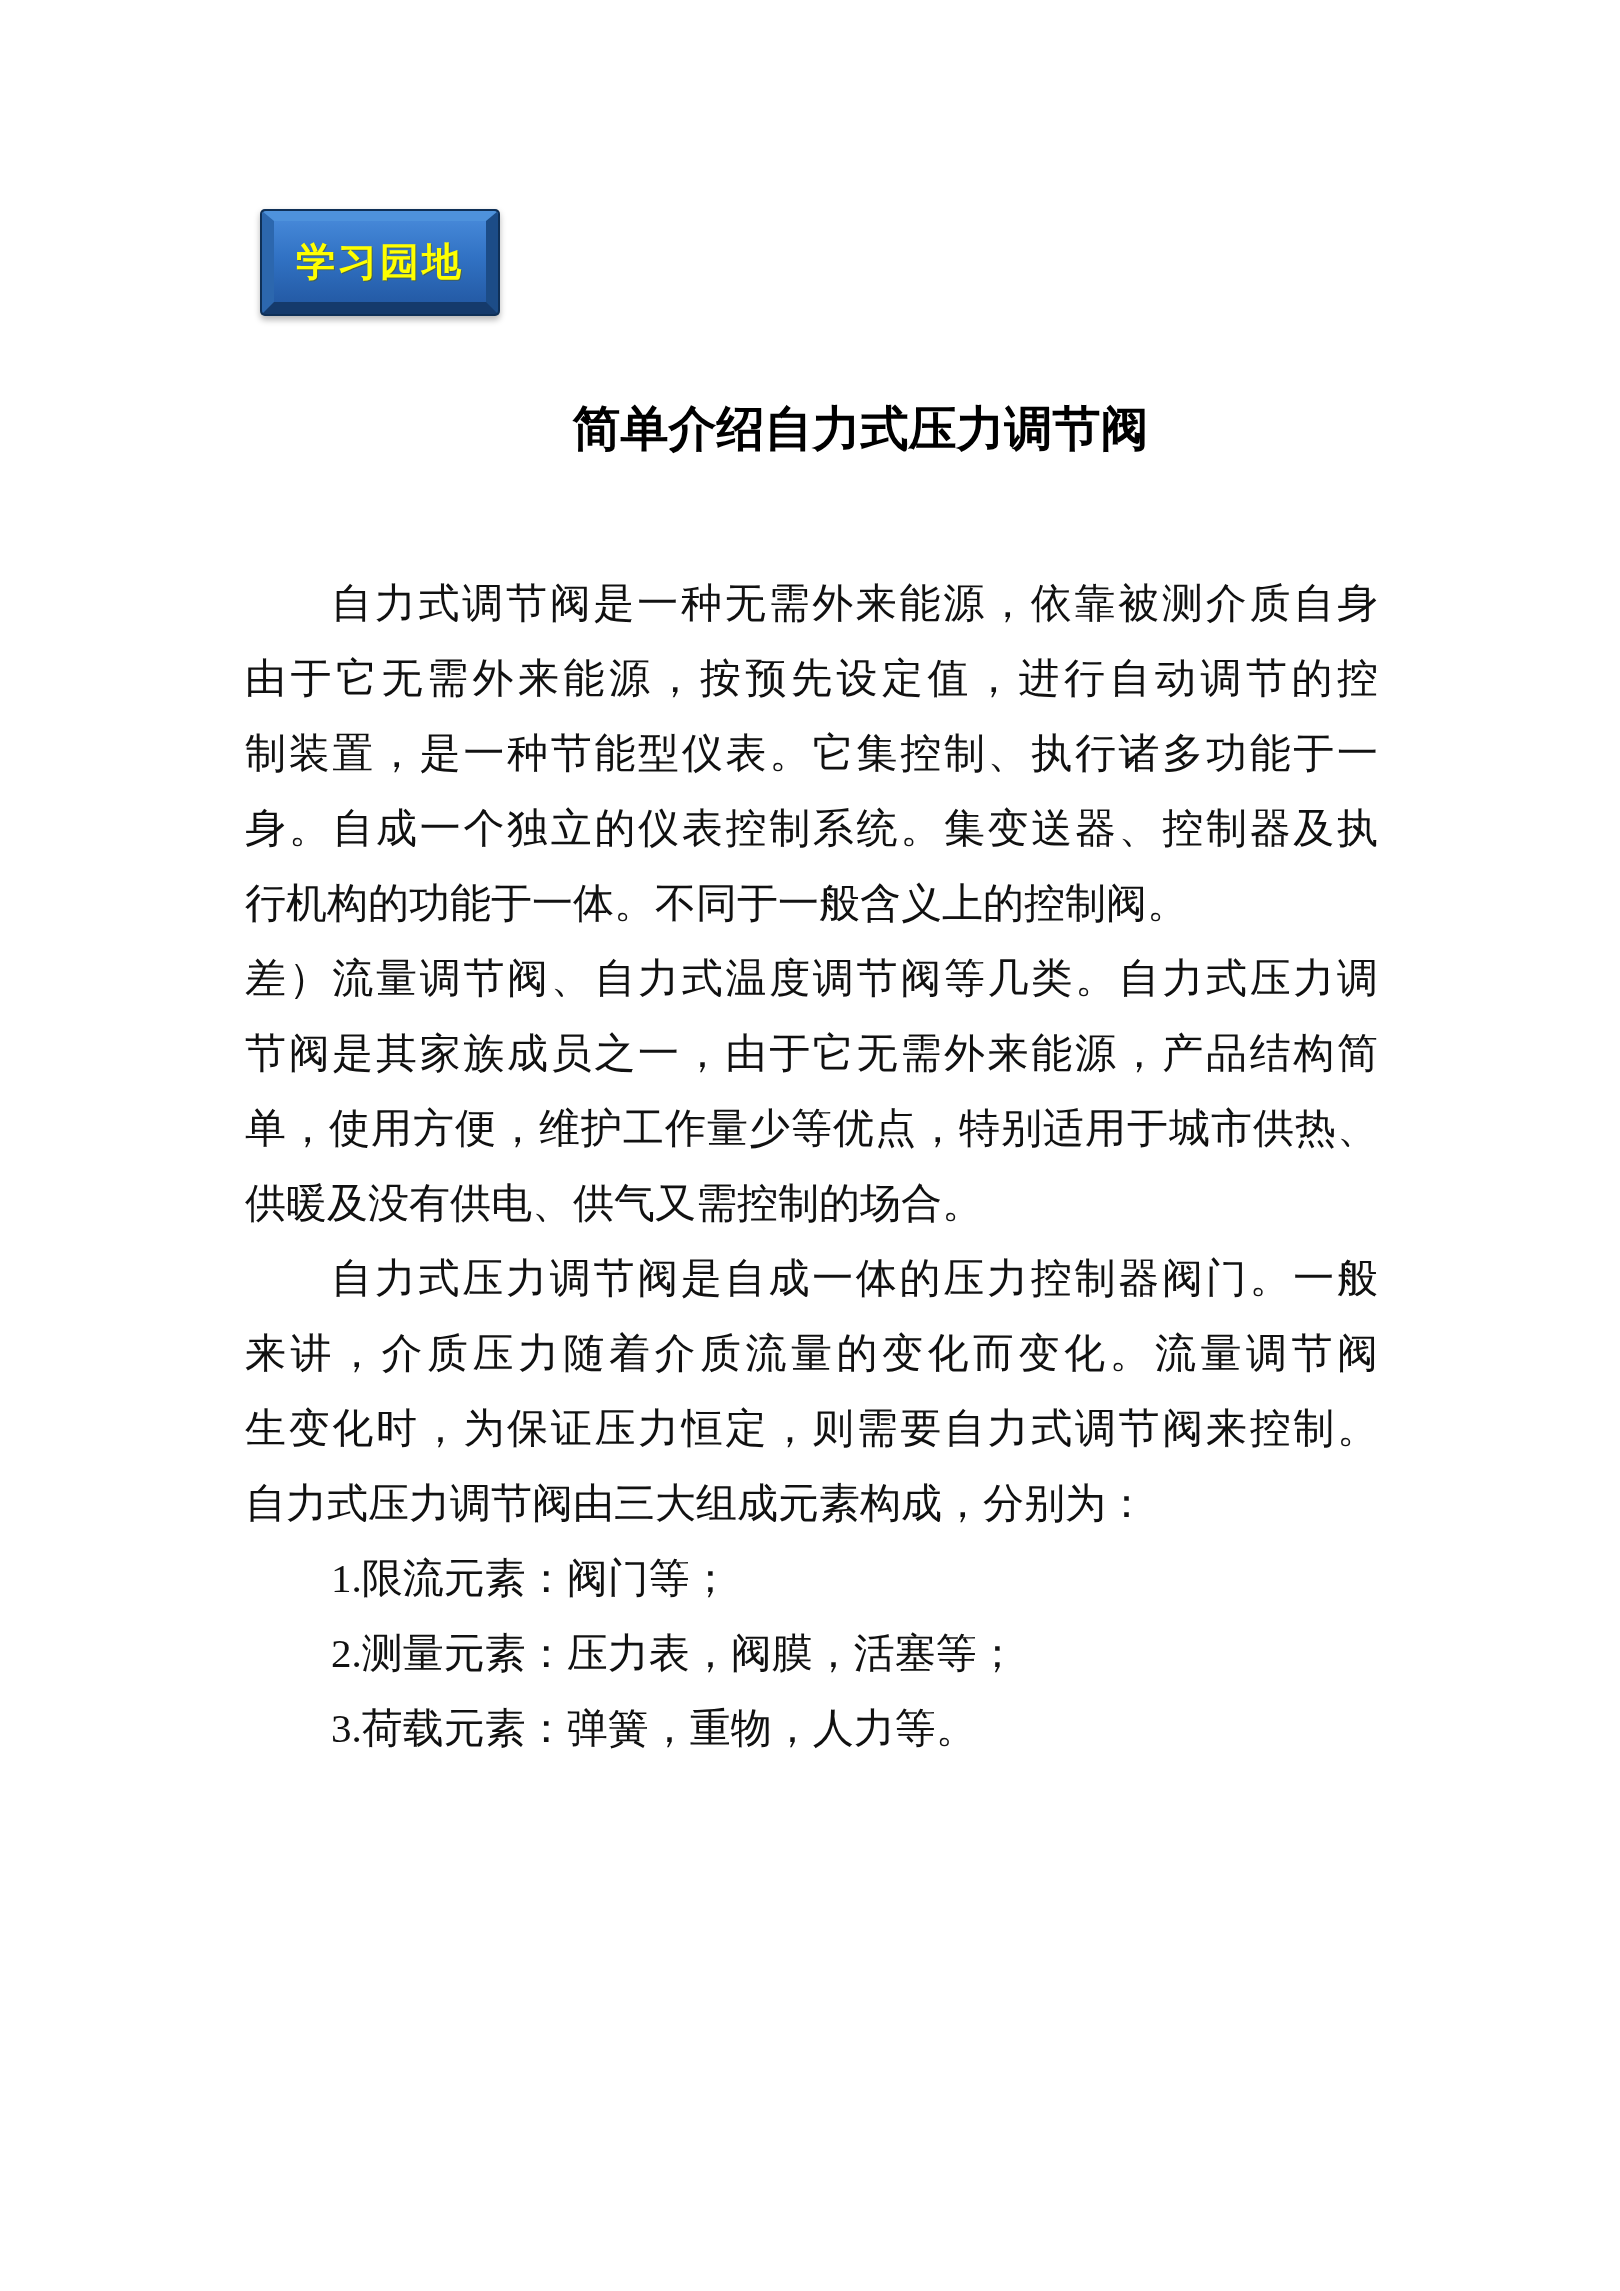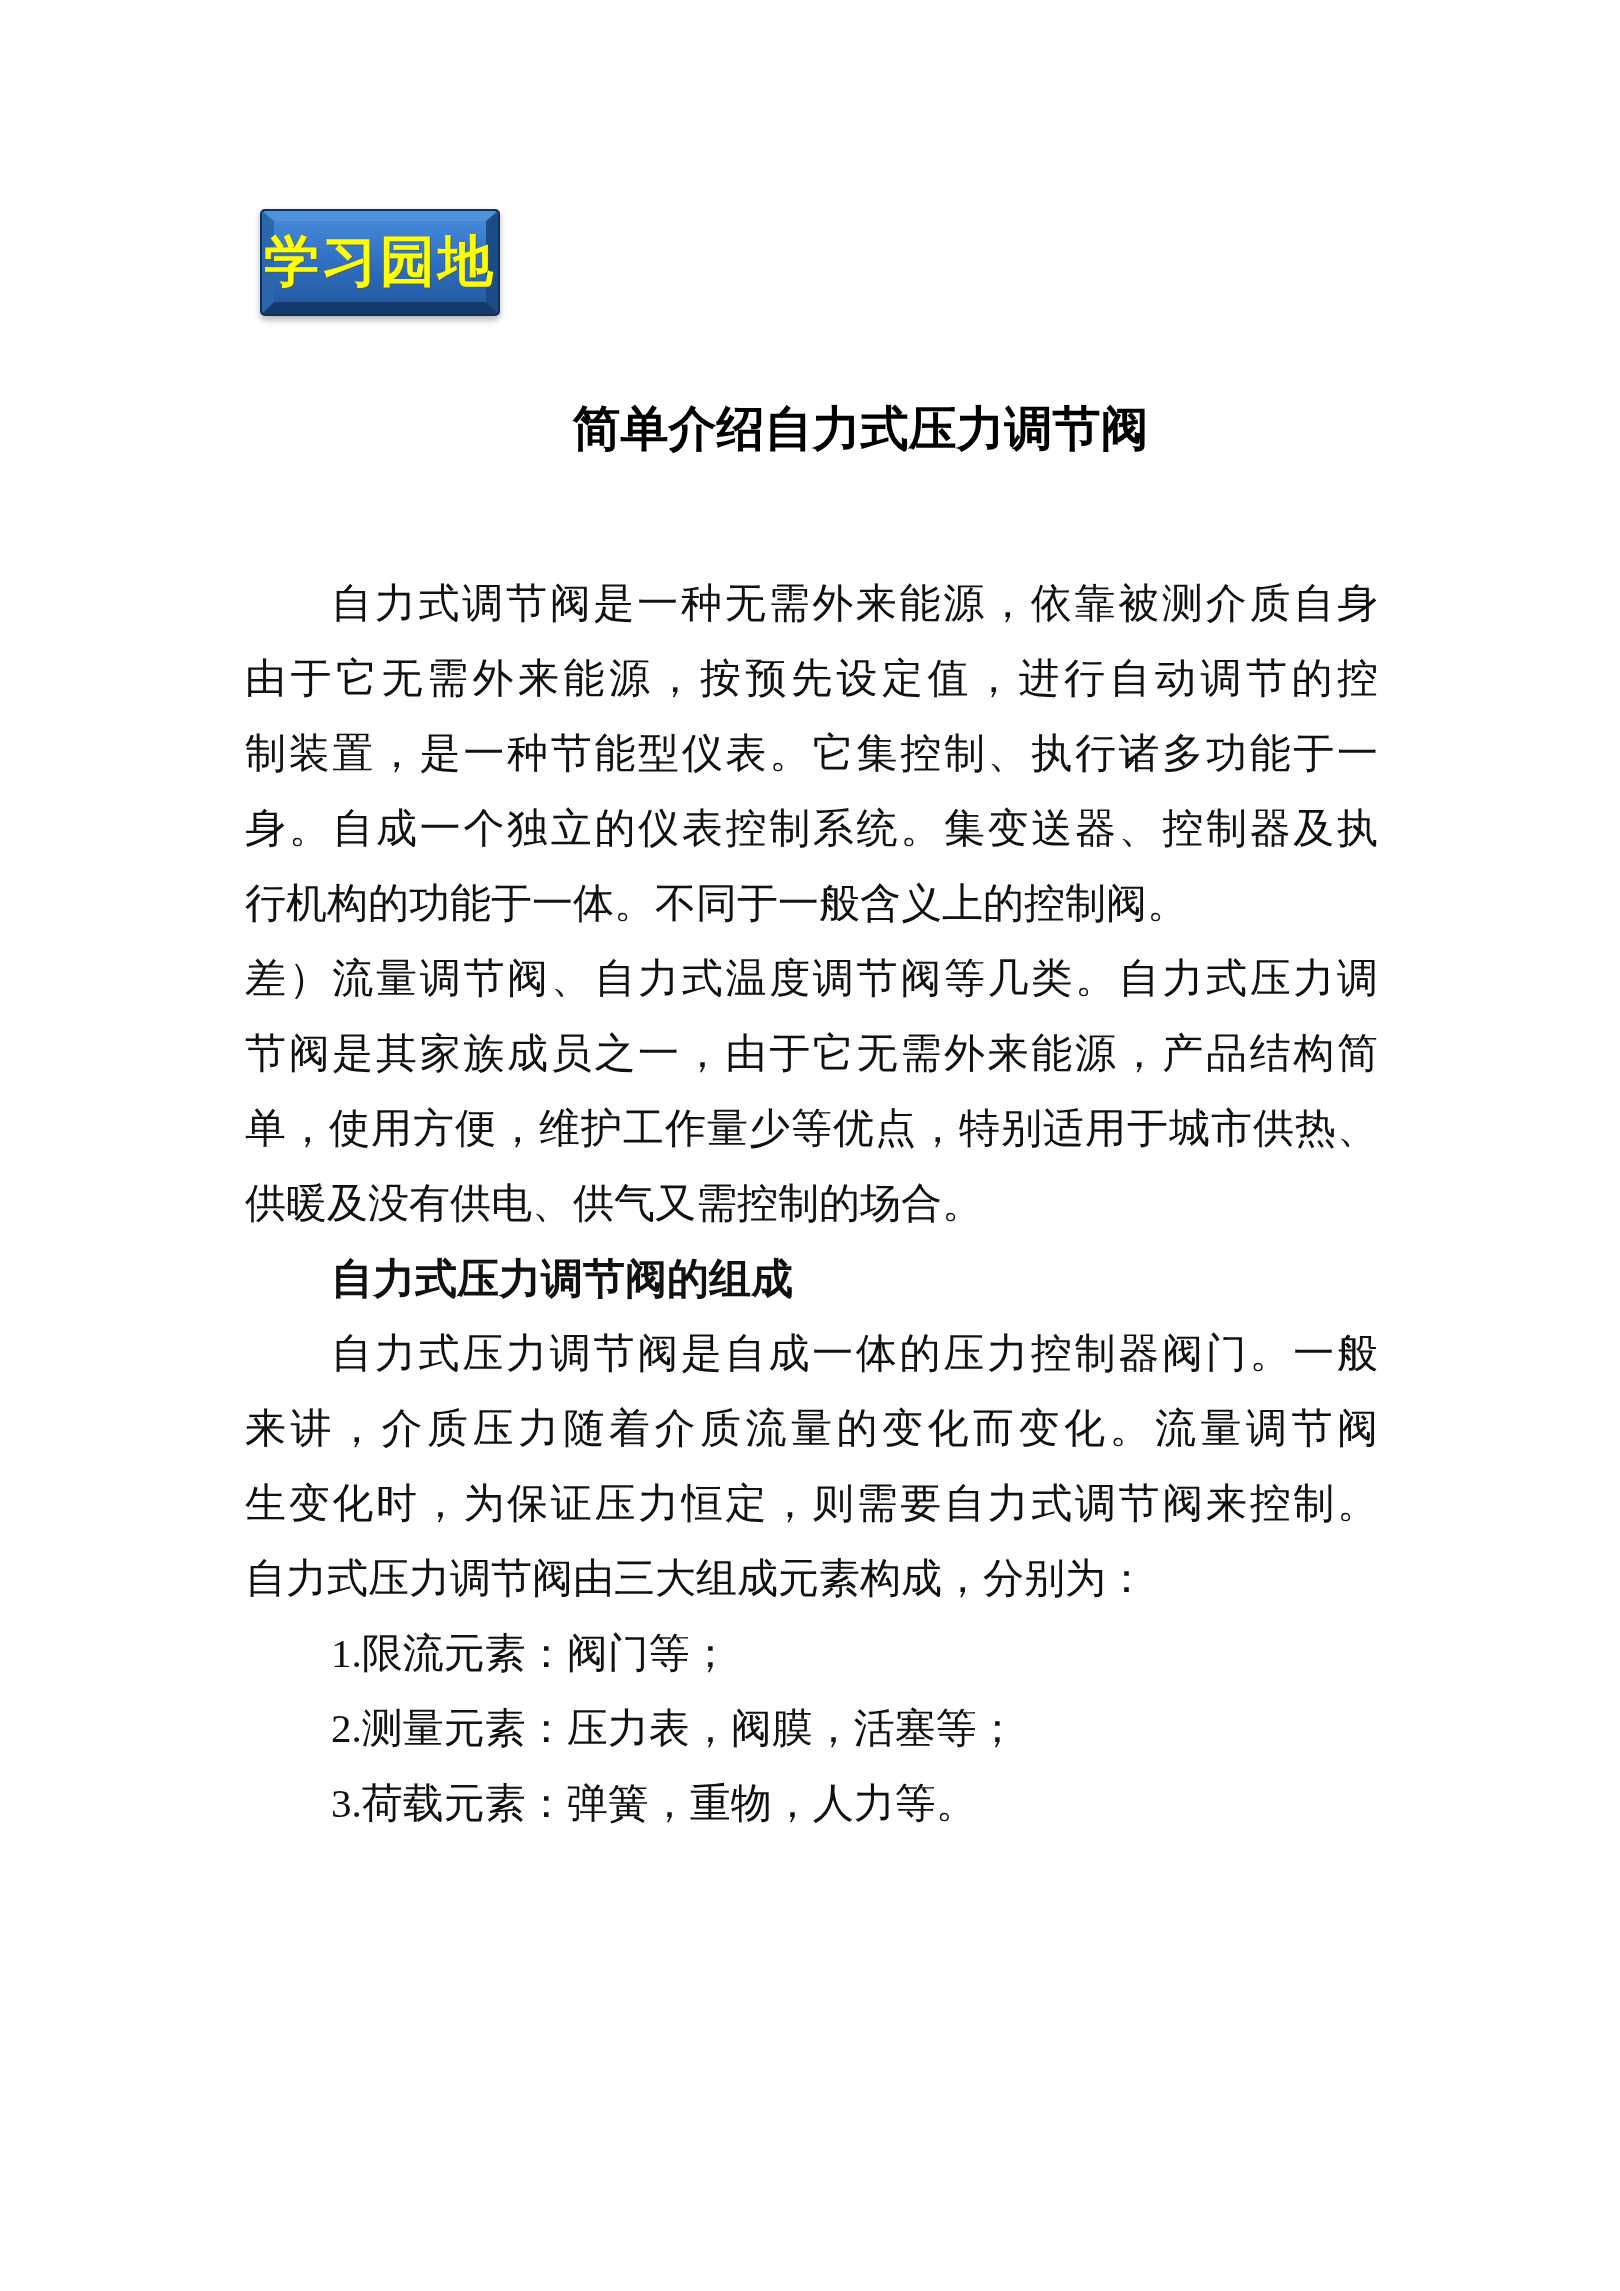--- a/index.html
+++ b/index.html
@@ -36,21 +36,21 @@
     border-width: 10.8px 12.7px 12.7px 12.7px;
     border-color: #4e92dc #1c4c87 #153a6b #2c67ae;
     background: linear-gradient(180deg, #4587d7 0%, #3172c4 45%, #245ba6 100%);
     display: flex;
     align-items: center;
     justify-content: center;
   }
   .badge-label {
     font-family: "Liberation Sans", "DejaVu Sans", sans-serif;
     font-weight: bold;
-    font-size: 55px;
+    font-size: 39px;
     line-height: 55px;
     color: #ffff00;
     letter-spacing: 2.9px;
     text-shadow: 1px 1px 0 rgba(90,90,0,0.55);
     white-space: nowrap;
   }
 
   
   .doc-title {
     position: absolute;
@@ -108,21 +108,20 @@
   <div class="content">
     <div class="ln ind jst">自力式调节阀是一种无需外来能源，依靠被测介质自身</div>
     <div class="ln jst">由于它无需外来能源，按预先设定值，进行自动调节的控</div>
     <div class="ln jst">制装置，是一种节能型仪表。它集控制、执行诸多功能于一</div>
     <div class="ln jst">身。自成一个独立的仪表控制系统。集变送器、控制器及执</div>
     <div class="ln">行机构的功能于一体。不同于一般含义上的控制阀。</div>
     <div class="ln jst">差）流量调节阀、自力式温度调节阀等几类。自力式压力调</div>
     <div class="ln jst">节阀是其家族成员之一，由于它无需外来能源，产品结构简</div>
     <div class="ln jst">单，使用方便，维护工作量少等优点，特别适用于城市供热、</div>
     <div class="ln">供暖及没有供电、供气又需控制的场合。</div>
-    <div class="ln ind hd">自力式压力调节阀的组成</div>
     <div class="ln ind jst">自力式压力调节阀是自成一体的压力控制器阀门。一般</div>
     <div class="ln jst">来讲，介质压力随着介质流量的变化而变化。流量调节阀</div>
     <div class="ln jst">生变化时，为保证压力恒定，则需要自力式调节阀来控制。</div>
     <div class="ln">自力式压力调节阀由三大组成元素构成，分别为：</div>
     <div class="ln ind">1.限流元素：阀门等；</div>
     <div class="ln ind">2.测量元素：压力表，阀膜，活塞等；</div>
     <div class="ln ind">3.荷载元素：弹簧，重物，人力等。</div>
   </div>
 
 </div>

